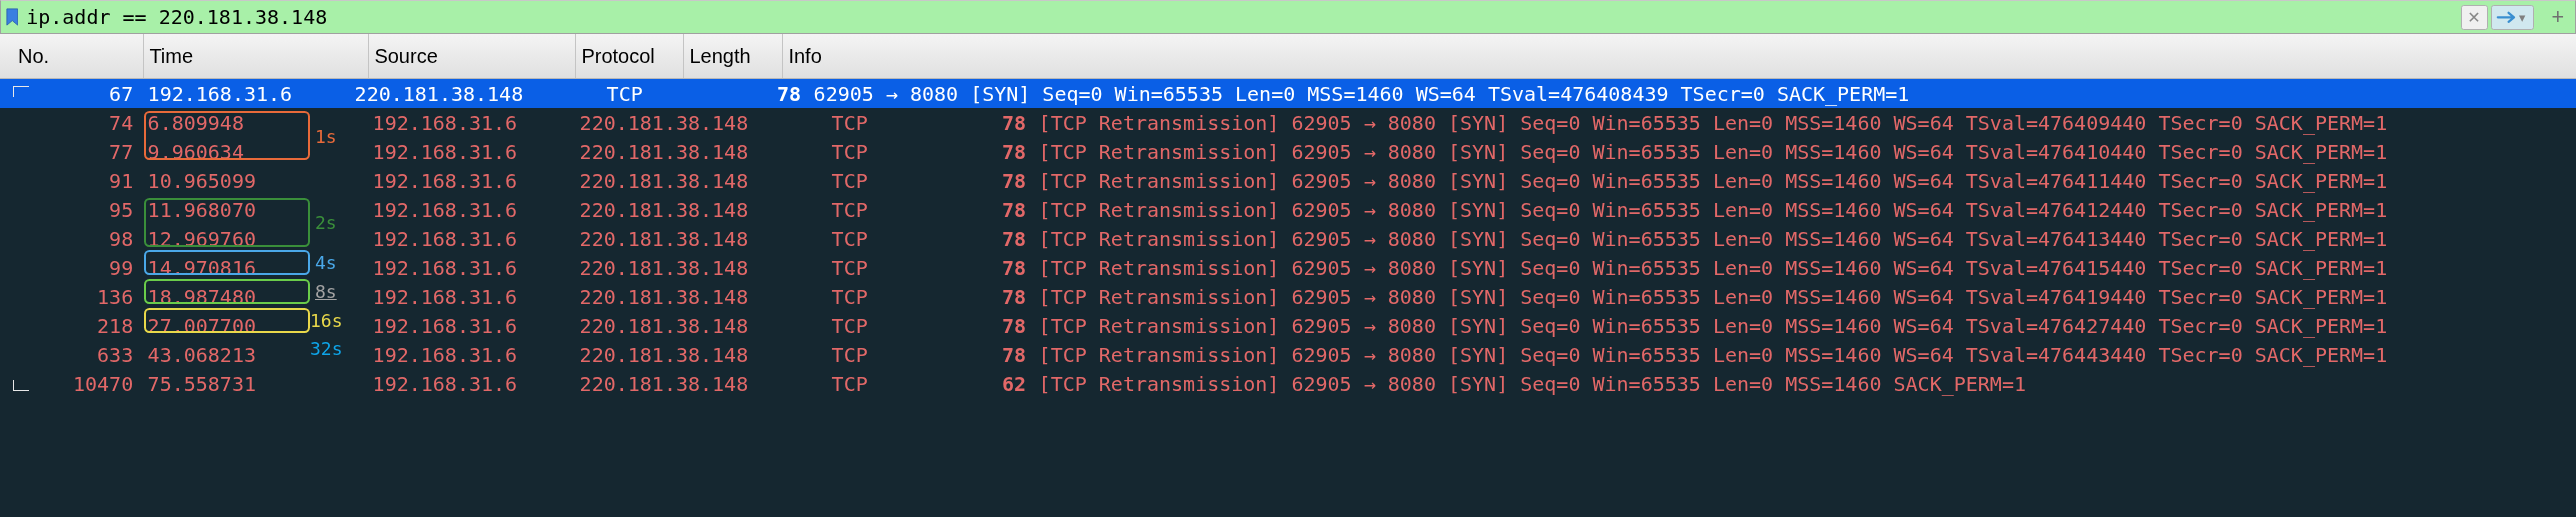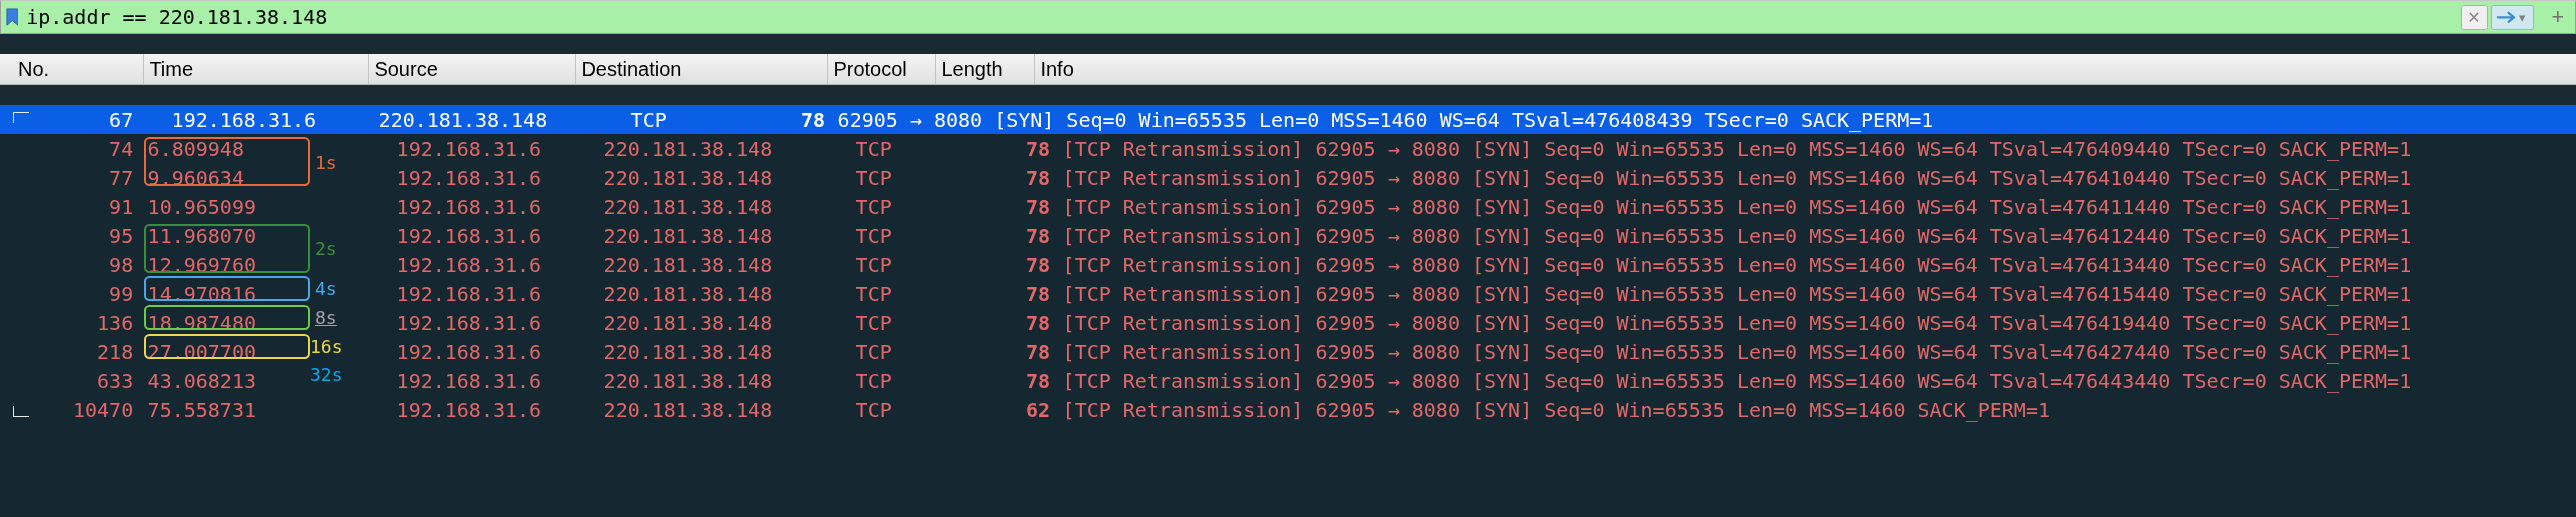--- a/index.html
+++ b/index.html
@@ -1,46 +1,46 @@
 <!DOCTYPE html>
 <html><head>
 <meta charset="utf-8">
 <style>
   * { margin: 0; padding: 0; box-sizing: border-box; }
   html, body { width: 2576px; height: 517px; font-family: "Menlo", "Consolas", monospace; font-size: 20px; overflow: hidden; background: #1a2a33; }
-  .wrap { display: flex; flex-direction: column; width: 100%; height: 100%; gap: 20px; }
+  .wrap { display: flex; flex-direction: column; width: 100%; height: 100%; }
 
   
   .filter-bar { height: 34px; background: #a8f0a8; display: flex; align-items: center; border: 0.9px solid #a0a0a0; border-top-color: #c8c8c8; padding: 0 3.6px 0 1.8px; font-family: Arial, sans-serif; font-size: 20px; color: #000; }
   .filter-bar .bm { width: 18px; height: 23.4px; display: flex; align-items: center; justify-content: center; color: #2a6fd6; margin-right: 5.4px; }
   .filter-bar input { flex: 1; border: none; background: transparent; font-family: "Menlo","Consolas",monospace; font-size: 20px; color: #000; outline: none; }
   .filter-bar .btn-group { display: flex; align-items: center; gap: 0; margin-left: 5.4px; }
   .filter-bar .btn { height: 25px; min-width: 27px; background: #f0f0f0; border: 0.9px solid #b0b0b0; border-radius: 2.7px; display: flex; align-items: center; justify-content: center; color: #909090; font-size: 12.6px; padding: 0 3.6px; }
   .filter-bar .btn.clear { font-size: 16px; color: #888; }
   .filter-bar .btn.arrow { background: #d0e8ef; color: #3a8fd0; margin-left: 3.6px; padding-right: 7.2px; }
   .filter-bar .btn.plus { margin-left: 10.8px; background: transparent; border-color: transparent; font-size: 21.6px; color: #707070; }
 
   
-  .header-row { height: 31px; display: flex; align-items: stretch; background: #ececec; font-family: Arial, Helvetica, sans-serif; font-size: 20px; color: #000; border-bottom: 0.9px solid #b8b8b8; }
+  .header-row { height: 45px; display: flex; align-items: stretch; background: #ececec; font-family: Arial, Helvetica, sans-serif; font-size: 20px; color: #000; border-bottom: 0.9px solid #b8b8b8; }
   .header-row .hcell { display: flex; align-items: center; padding: 0 9px 0 5.4px; border-right: 0.9px solid #c4c4c4; background: linear-gradient(#f4f4f4,#e0e0e0); white-space: nowrap; overflow: hidden; }
   .hcell.no { width: 144px; padding-left: 18px; }
   .hcell.time { width: 225px; }
   .hcell.src { width: 207px; }
   .hcell.dst { width: 252px; }
   .hcell.proto { width: 108px; }
   .hcell.len { width: 99px; }
   .hcell.info { flex: 1; border-right: none; }
 
   
   .list { flex: 1; background: #152730; position: relative; }
   .row { height: 29px; display: flex; align-items: center; white-space: pre; position: relative; }
   .row .cell { height: 100%; display: flex; align-items: center; overflow: hidden; }
   .cell.no { width: 144px; justify-content: flex-end; padding-right: 10.8px; }
   .cell.time { width: 225px; padding-left: 3.6px; }
-  .cell.src { width: 207px; padding-left: 3.6px; margin-left: 24px; }
+  .cell.src { width: 207px; padding-left: 3.6px; }
   .cell.dst { width: 252px; padding-left: 3.6px; }
   .cell.proto { width: 108px; padding-left: 3.6px; }
   .cell.len { width: 99px; justify-content: flex-end; padding-right: 9px; font-weight: bold; }
   .cell.info { flex: 1; padding-left: 3.6px; }
 
   .row.sel { background: #0a5fe6; color: #ffffff; }
   .row.retx { color: #e26868; }
 
   
   .bracket-top, .bracket-bot { position: absolute; left: 12.6px; width: 16px; height: 10.8px; border-left: 0.9px solid #e8e8e8; }
@@ -79,23 +79,20 @@
   <div class="header-row">
     <div class="hcell no">
         <span>No.</span>
       </div>
     <div class="hcell time">
         <span>Time</span>
       </div>
     <div class="hcell src">
         <span>Source</span>
       </div>
-    <div class="hcell dst">
-        <span>Destination</span>
-      </div>
     <div class="hcell proto">
         <span>Protocol</span>
       </div>
     <div class="hcell len">
         <span>Length</span>
       </div>
     <div class="hcell info">
         <span>Info</span>
       </div>
   </div>

